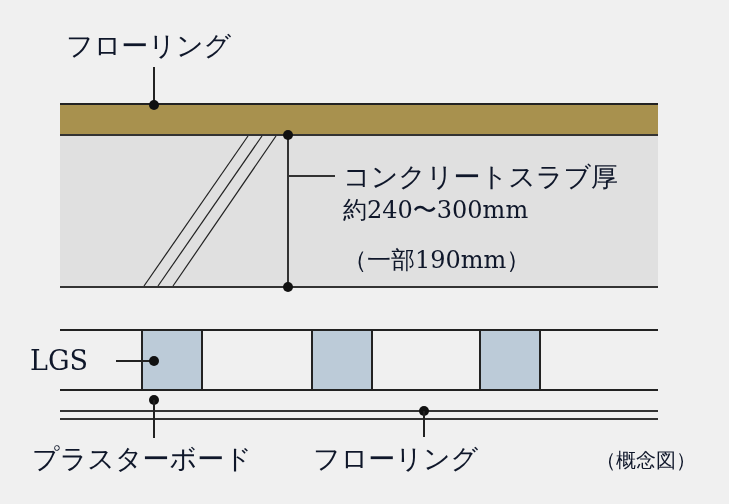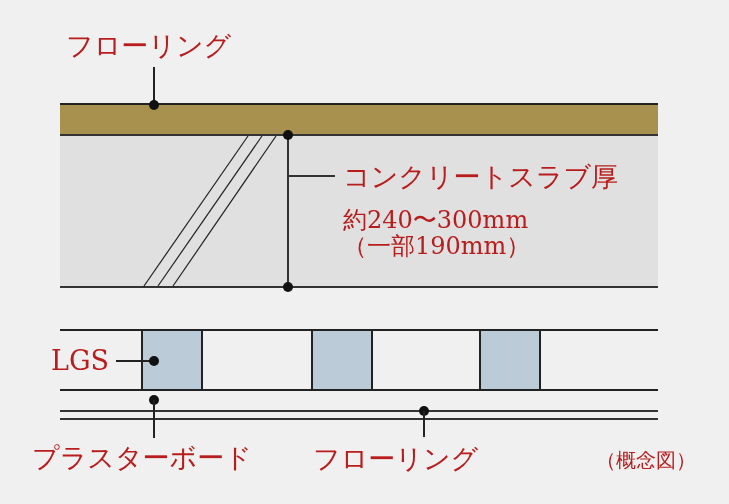--- a/index.html
+++ b/index.html
@@ -1,21 +1,21 @@
 <!DOCTYPE html>
 <html><head>
 <meta charset="utf-8">
 <style>
   html, body { margin: 0; padding: 0; }
   body { width: 729px; height: 504px; background: #f0f0f0; position: relative; overflow: hidden;
          font-family: "DejaVu Serif", "Liberation Serif", serif; color: #1a1a1a; }
   svg { position: absolute; left: 0; top: 0; }
-  .lbl { position: absolute; white-space: nowrap; line-height: 1; color: #b91c1c; }
+  .lbl { position: absolute; white-space: nowrap; line-height: 1; color: #0f172a; }
   .big { font-size: 27px; }
-  .mid { font-size: 24px; margin-top: 10px; }
+  .mid { font-size: 24px; }
   .sm  { font-size: 20px; }
 </style>
 </head>
 <body>
 
 <svg width="729" height="504" viewBox="0 0 729 504">
 
   <rect x="60" y="104" width="598" height="31" fill="#a8914e"></rect>
   <line x1="60" y1="104" x2="658" y2="104" stroke="#222" stroke-width="2"></line>
   <line x1="60" y1="135" x2="658" y2="135" stroke="#333" stroke-width="2"></line>
@@ -67,19 +67,19 @@
   <g>
     <circle cx="424" cy="411" r="5" fill="#111"></circle>
     <line x1="424" y1="411" x2="424" y2="437" stroke="#222" stroke-width="2"></line>
   </g>
 </svg>
 
 <div class="lbl big" style="left:66px; top:32px;">フローリング</div>
 
 <div class="lbl big" style="left:343px; top:163px;">コンクリートスラブ厚</div>
 <div class="lbl mid" style="left:343px; top:198px;">約240〜300mm</div>
-<div class="lbl mid" style="left:343px; top:224px;">（一部190mm）</div>
+<div class="lbl mid" style="left:343px; top:248px;">（一部190mm）</div>
 
-<div class="lbl big" style="left:51px; top:347px;">LGS</div>
+<div class="lbl big" style="left:30px; top:347px;">LGS</div>
 
-<div class="lbl big" style="left:32px; top:445px;font-family:Liberation Serif, serif;">プラスターボード</div>
+<div class="lbl big" style="left:32px; top:445px;">プラスターボード</div>
 <div class="lbl big" style="left:313px; top:445px;">フローリング</div>
 <div class="lbl sm" style="left:596px; top:450px;">（概念図）</div>
 
 </body></html>

